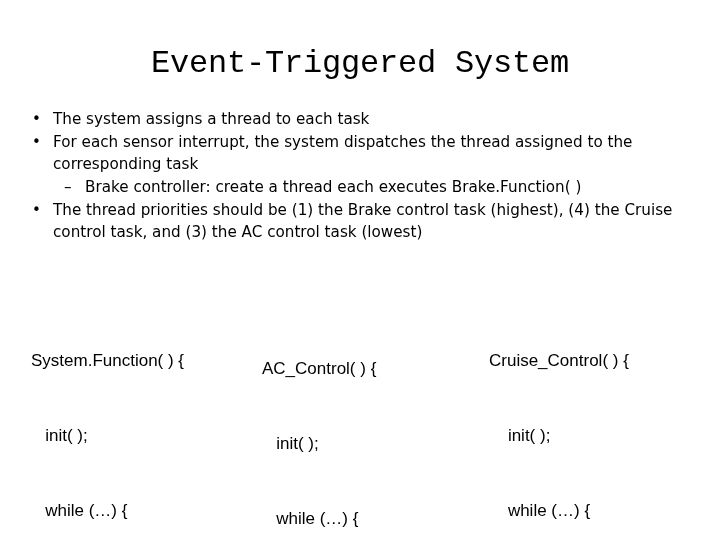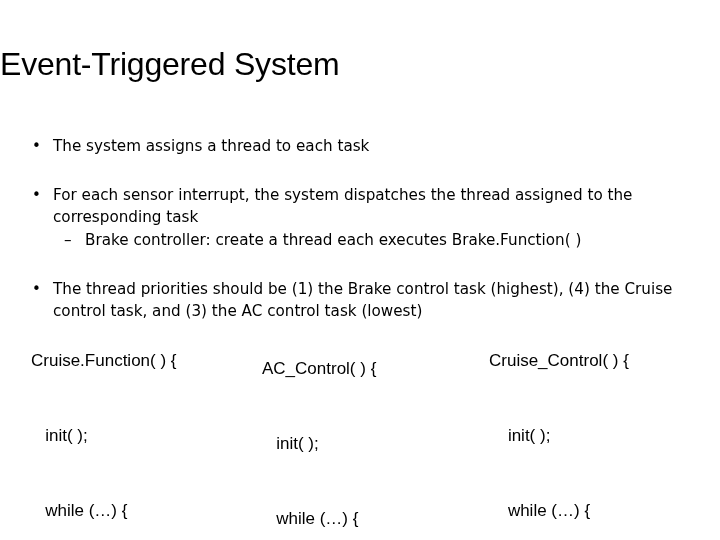--- a/index.html
+++ b/index.html
@@ -22,21 +22,22 @@
     width: 720px;
     height: 540px;
   }
 
   
   .slide-title {
     position: absolute;
     left: 0;
     top: 44px;
     width: 720px;
-    font-family: Liberation Sans, sans-serif;
+    text-align: center;
+    font-family: Liberation Mono, monospace;
     font-size: 32px;
     line-height: 40px;
     font-weight: 400;
     letter-spacing: -0.2px;
     color: #000000;
     white-space: nowrap;
   }
 
   
   .body-block {
@@ -60,21 +61,20 @@
     position: absolute;
     left: 4px;
     top: 0;
     width: 16px;
     text-align: left;
     font-size: 15px;
     line-height: 22px;
   }
   .bullet-row .btext {
     display: block;
-    margin-top: 27px;
   }
 
   .sub-row {
     position: relative;
     display: block;
     padding-left: 57px;
     margin: 0 0 1px 0;
   }
   .sub-row .marker {
     position: absolute;
@@ -127,21 +127,21 @@
     </div>
 
     <div class="bullet-row">
       <span class="marker">•</span>
       <span class="btext">The thread priorities should be  (1) the Brake control task (highest), (4) the Cruise control task, and (3) the AC control task (lowest)</span>
     </div>
 
   </div>
 
   <div class="code-col" id="code-col-brake">
-    <span class="cline">Cruise.Function( ) {</span>
+    <span class="cline">System.Function( ) {</span>
     <span class="cline">   init( );</span>
     <span class="cline">   while (…) {</span>
     
     
     
     
   </div>
 
   <div class="code-col" id="code-col-ac">
     <span class="cline">AC_Control( ) {</span>

